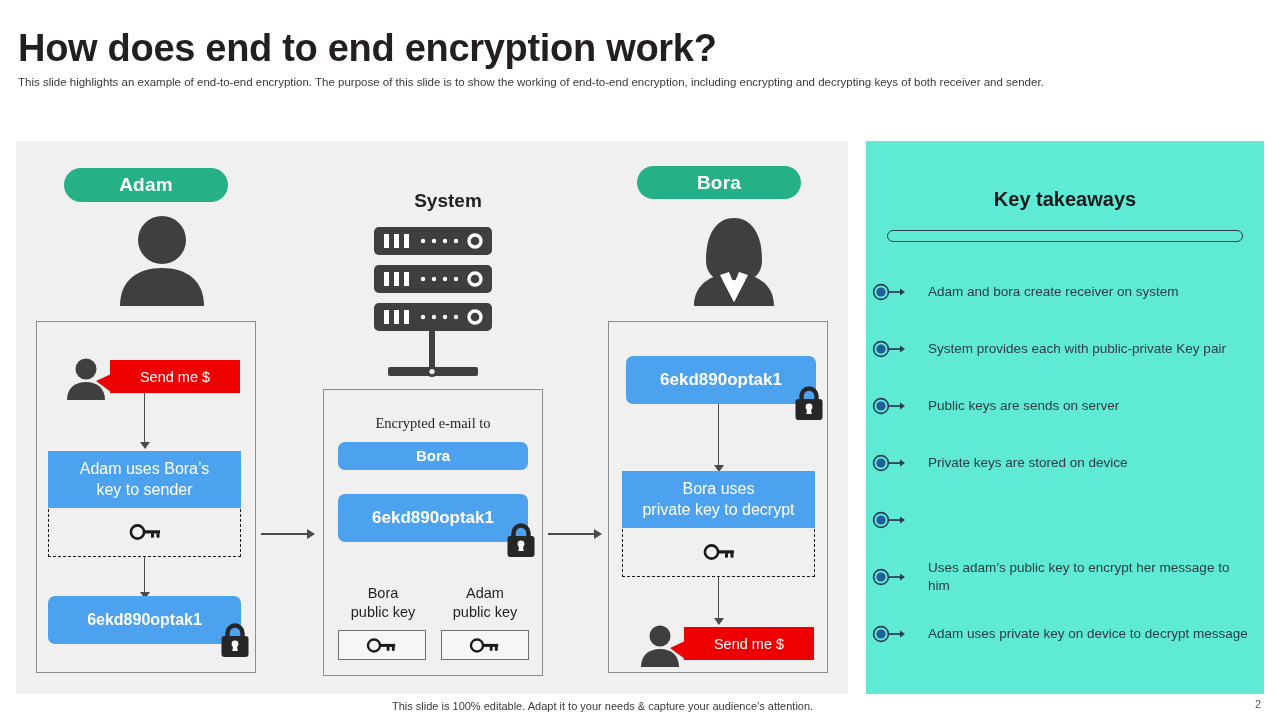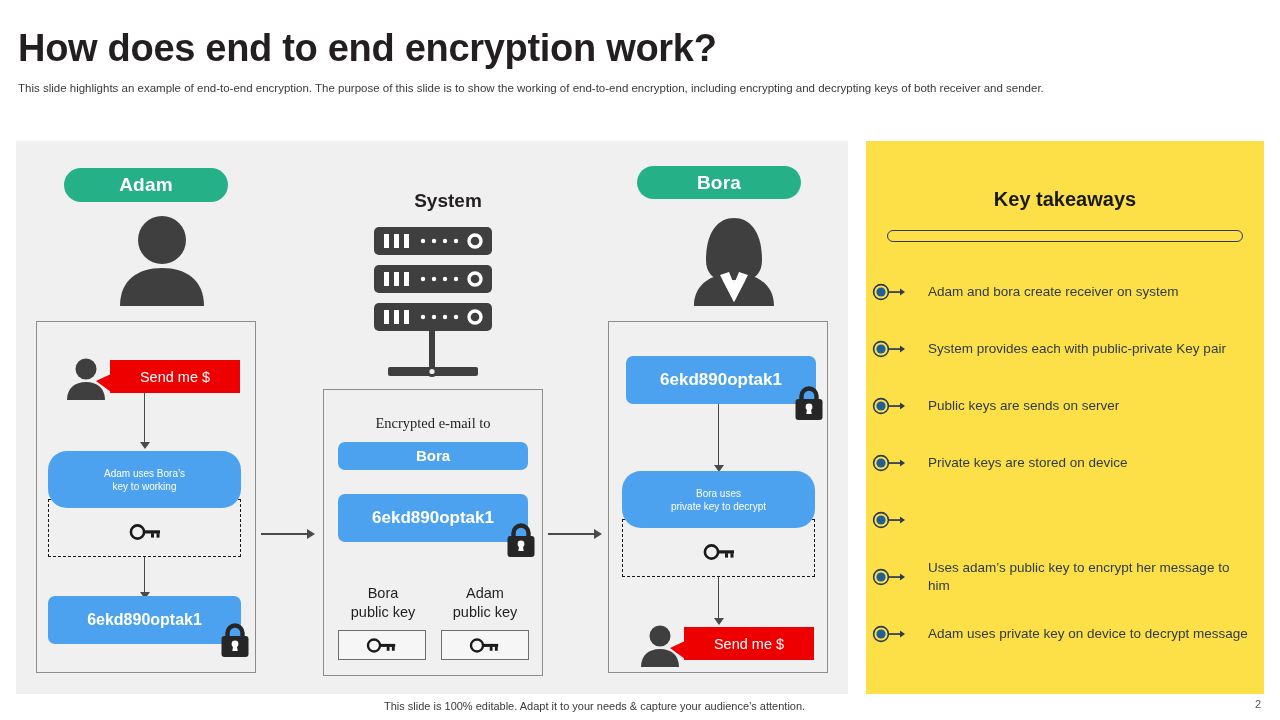--- a/index.html
+++ b/index.html
@@ -11,34 +11,34 @@
   }
   .slide { position: relative; width: 1280px; height: 720px; background: #fff; }
 
   
   .title {
     position: absolute; left: 18px; top: 27px;
     font-size: 38px; font-weight: 700; color: #231f20;
     letter-spacing: -0.3px; white-space: nowrap;
   }
   .subtitle {
-    position: absolute; left: 18px; top: 82px;
+    position: absolute; left: 18px; top: 76px;
     font-size: 11.5px; color: #3a3a3a; white-space: nowrap;
   }
 
   
   .diagram-panel {
     position: absolute; left: 16px; top: 141px;
     width: 832px; height: 553px;
     background: #f0f0f0;
   }
   .kt-panel {
     position: absolute; left: 866px; top: 141px;
     width: 398px; height: 553px;
-    background: #fde047;
+    background: #5eead4;
   }
 
   
   .pill {
     position: absolute;
     background: #26b088; color: #ffffff;
     border-radius: 20px;
     font-size: 19px; font-weight: 700;
     display: flex; align-items: center; justify-content: center;
     letter-spacing: 0.2px;
@@ -62,21 +62,21 @@
     position: absolute; border: 1px solid #8d8d8d; background: #f0f0f0;
   }
   #box-adam   { left: 20px;  top: 180px; width: 220px; height: 352px; }
   #box-server { left: 307px; top: 248px; width: 220px; height: 287px; }
   #box-bora   { left: 592px; top: 180px; width: 220px; height: 352px; }
 
   
   .blue {
     position: absolute; background: #4da2f0; color: #ffffff;
     display: flex; align-items: center; justify-content: center;
-    text-align: center; font-size: 10px; line-height: 1.3; border-radius: 19px;
+    text-align: center; font-size: 16px; line-height: 1.3;
   }
   .blue.rounded { border-radius: 9px; }
   .blue.bold { font-weight: 700; font-size: 16px; border-radius: 7px; }
 
   
   .callout {
     position: absolute; background: #ee0000; color: #ffffff;
     display: flex; align-items: center; justify-content: center;
     font-size: 14.5px;
   }
@@ -134,21 +134,21 @@
     min-height: 38px; margin-bottom: 19px; padding-left: 6px;
   }
   .kt-marker { flex: 0 0 40px; height: 18px; position: relative; }
   .kt-text {
     font-size: 13.5px; color: #2f3b47; line-height: 1.33;
     padding-left: 16px; padding-right: 14px;
   }
 
   
   .footer-note {
-    position: absolute; left: 384px; top: 700px;
+    position: absolute; left: 392px; top: 700px;
     font-size: 11px; color: #3a3a3a; white-space: nowrap;
   }
   .page-num {
     position: absolute; left: 1255px; top: 698px;
     font-size: 11px; color: #555;
   }
 </style>
 </head>
 <body>
 
@@ -182,21 +182,21 @@
     </div>
 
     <div class="vline" style="left:128px; top:252px; height:52px;"></div>
     <div class="vhead" style="left:124px; top:301px;"></div>
 
     <div class="dashed" style="left:32px; top:358px; width:193px; height:58px;"></div>
 
     <div class="blue" style="left:32px; top:310px; width:193px; height:57px;">
       <div>
         <div>Adam uses Bora’s</div>
-        <div>key to working</div>
+        <div>key to sender</div>
       </div>
     </div>
 
     <div style="position:absolute; left:113px; top:382px;">
       <svg width="34" height="18" viewBox="0 0 34 18">
         <circle cx="8.5" cy="9" r="6.6" fill="none" stroke="#1a1a1a" stroke-width="2.6"></circle>
         <rect x="14" y="7.3" width="17" height="3.2" fill="#1a1a1a"></rect>
         <rect x="22" y="10.2" width="3" height="4.4" fill="#1a1a1a"></rect>
         <rect x="27.5" y="10.2" width="3" height="4.4" fill="#1a1a1a"></rect>
       </svg>

